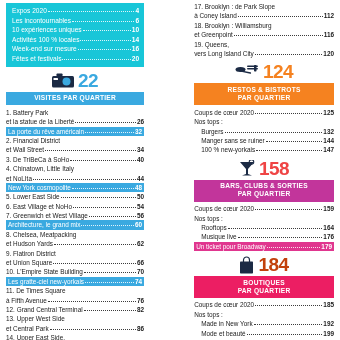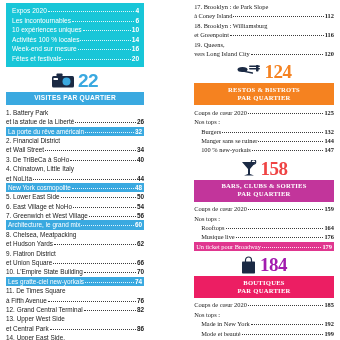--- a/index.html
+++ b/index.html
@@ -6,21 +6,21 @@
   html,body { width:340px; height:340px; }
   body {
     background:#ffffff;
     font-family:"Liberation Sans", sans-serif;
     font-size:6.4px;
     color:#1a1a1a;
     overflow:hidden;
   }
   .page { position:relative; width:340px; height:292px; display:flex;gap:40px; }
   .col { width:170px; height:340px; padding:2px 6px 0 6px; }
-  .col-right { padding-left:4px;font-family:Liberation Serif, serif; }
+  .col-right { padding-left:4px; }
 
   
   .line {
     display:flex; align-items:baseline;
     line-height:9.4px; height:9.4px;
     white-space:nowrap; overflow:hidden;
   }
   .line .t { flex:0 0 auto; }
   .line .dots {
     flex:1 1 auto; overflow:hidden;
@@ -359,21 +359,21 @@
         </div>
       </div>
 
     <div class="sec-head">
       <span class="ic">
         <svg width="15" height="18" viewBox="0 0 30 36">
           <path d="M9 12 V8 a6 6 0 0 1 12 0 V12" fill="none" stroke="#1b2a44" stroke-width="2.4"></path>
           <rect x="2" y="11" width="26" height="24" rx="1.5" fill="#1b2a44"></rect>
         </svg>
       </span>
-      <span class="big-num" style="color:#a21caf">184</span>
+      <span class="big-num" style="color:#c2410c">184</span>
     </div>
     <div class="banner" style="background:#ec1e63">
       <span class="b2">BOUTIQUES</span>
       <span class="b2">PAR QUARTIER</span>
     </div>
     <div id="boutiques-list">
         <div class="line">
           <span class="t">Coups de cœur 2020</span>
           <span class="dots"></span>
           <span class="p">185</span>

